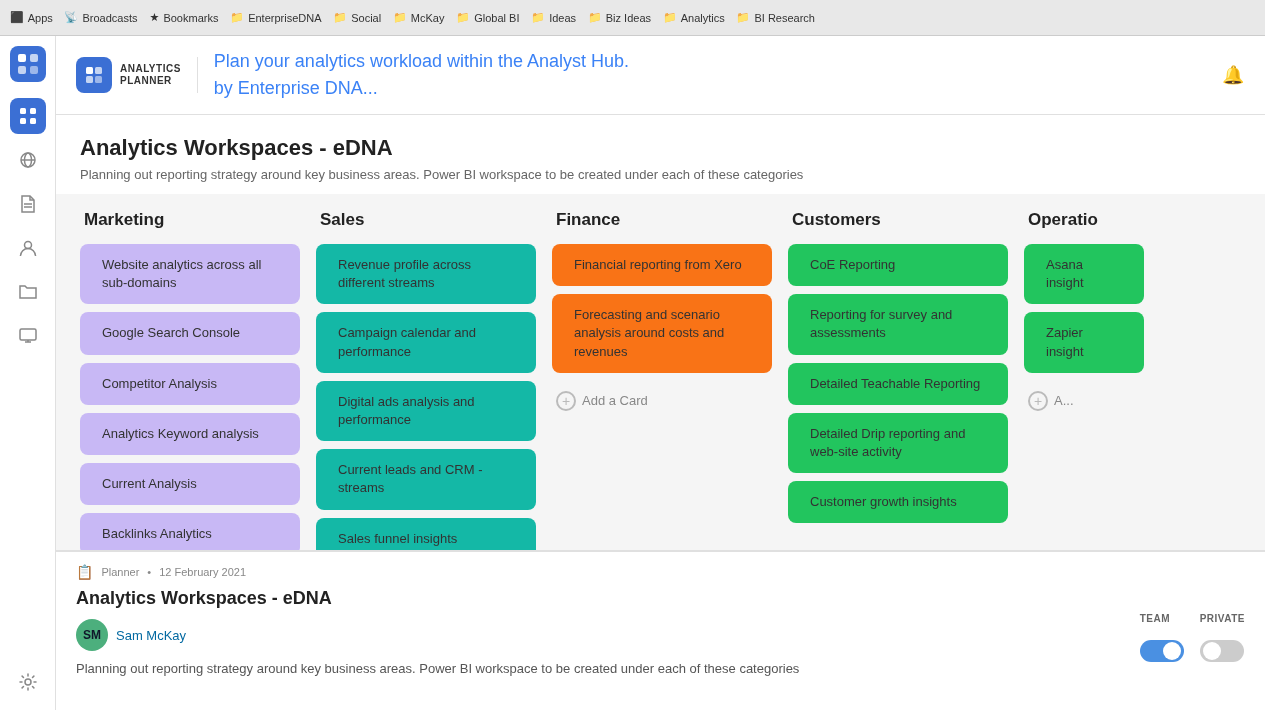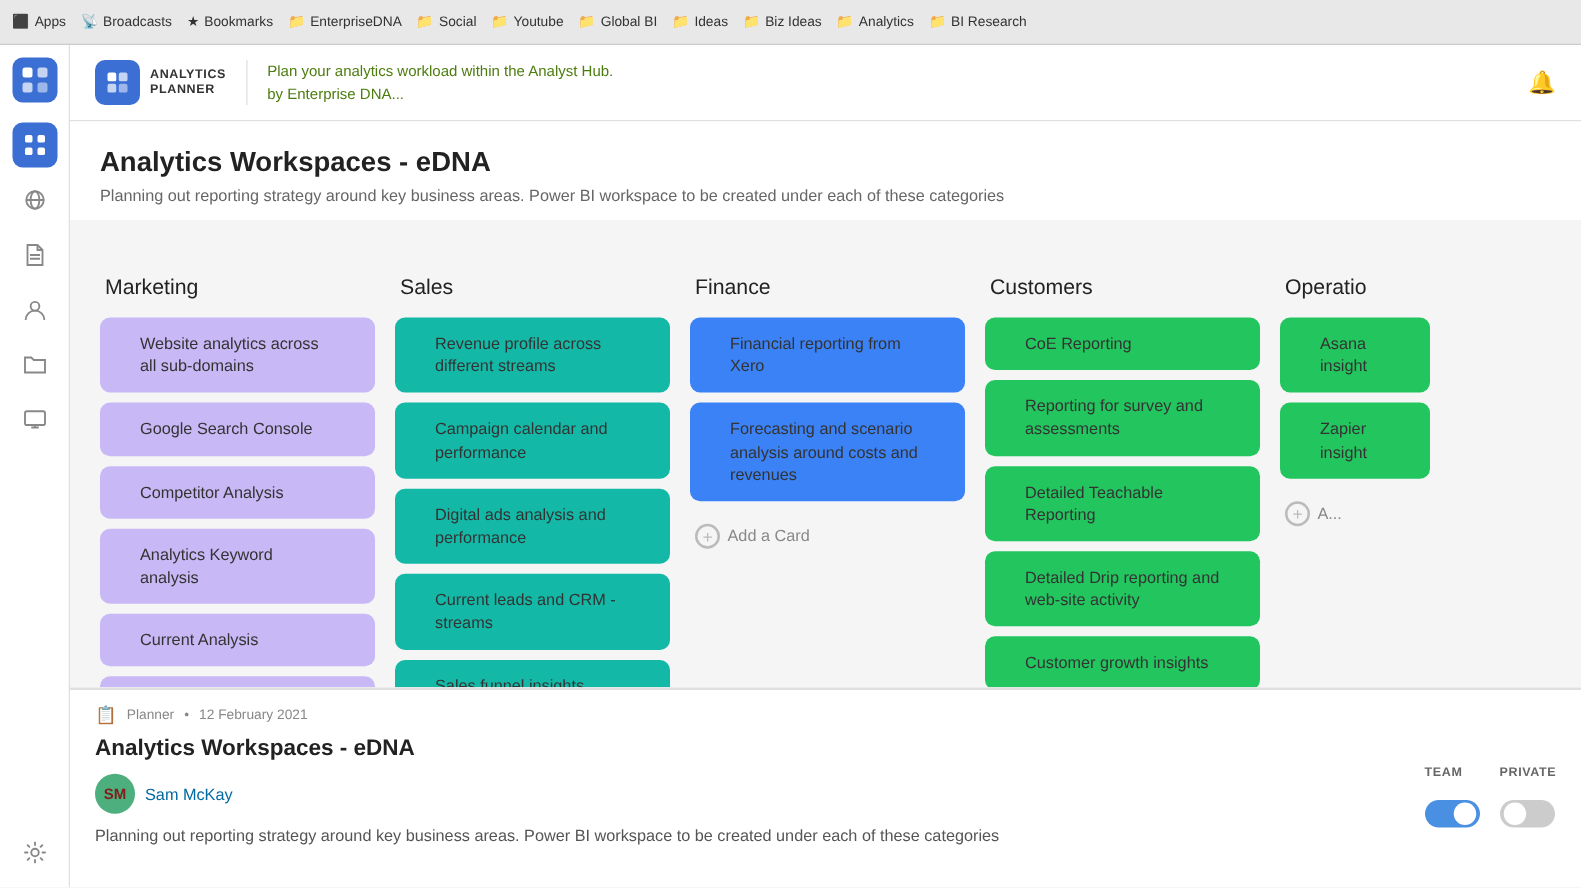--- a/index.html
+++ b/index.html
@@ -110,22 +110,22 @@
       color: #333;
       line-height: 1.2;
       letter-spacing: 0.5px;
     }
     .header-divider {
       width: 1px;
       height: 36px;
       background: #e0e0e0;
     }
     .header-tagline {
-      font-size: 12px;
-      color: #4d7c0f;
+      font-size: 18px;
+      color: #3b82f6;
       line-height: 1.5;
     }
     .header-bell {
       font-size: 18px;
       color: #888;
       cursor: pointer;
     }
 
     
     .board-area {
@@ -160,40 +160,39 @@
     }
     .column {
       min-width: 220px;
       max-width: 220px;
       display: flex;
       flex-direction: column;
       gap: 8px;
     }
     .column-title {
       font-size: 17px;
-      font-weight: 400;
+      font-weight: 700;
       color: #222;
       margin-bottom: 6px;
       padding: 0 4px;
-      margin-top: 28px;
     }
 
     
     .card {
       border-radius: 8px;
-      padding: 12px 32px;
+      padding: 12px 22px;
       font-size: 13px;
       font-weight: 500;
       color: #333;
       cursor: pointer;
       line-height: 1.4;
     }
     .card-purple { background: #c8b8f5; }
     .card-yellow { background: #14b8a6; }
-    .card-blue { background: #3b82f6; }
+    .card-blue { background: #f97316; }
     .card-pink { background: #22c55e; }
 
     .add-card {
       display: flex;
       align-items: center;
       gap: 6px;
       padding: 10px 4px;
       color: #888;
       font-size: 13px;
       cursor: pointer;
@@ -246,21 +245,21 @@
       display: flex;
       align-items: center;
       gap: 8px;
       margin-bottom: 10px;
     }
     .avatar {
       width: 32px;
       height: 32px;
       border-radius: 50%;
       background: #4caf7d;
-      color: #7f1d1d;
+      color: #0f172a;
       font-size: 12px;
       font-weight: 600;
       display: flex;
       align-items: center;
       justify-content: center;
     }
     .author-name {
       font-size: 13px;
       font-weight: 500;
       color: #0369a1;
@@ -335,21 +334,21 @@
   <span class="browser-bar-item">
     <span>📁</span>
     <span>EnterpriseDNA</span>
   </span>
   <span class="browser-bar-item">
     <span>📁</span>
     <span>Social</span>
   </span>
   <span class="browser-bar-item">
     <span>📁</span>
-    <span>Youtube</span>
+    <span>McKay</span>
   </span>
   <span class="browser-bar-item">
     <span>📁</span>
     <span>Global BI</span>
   </span>
   <span class="browser-bar-item">
     <span>📁</span>
     <span>Ideas</span>
   </span>
   <span class="browser-bar-item">

